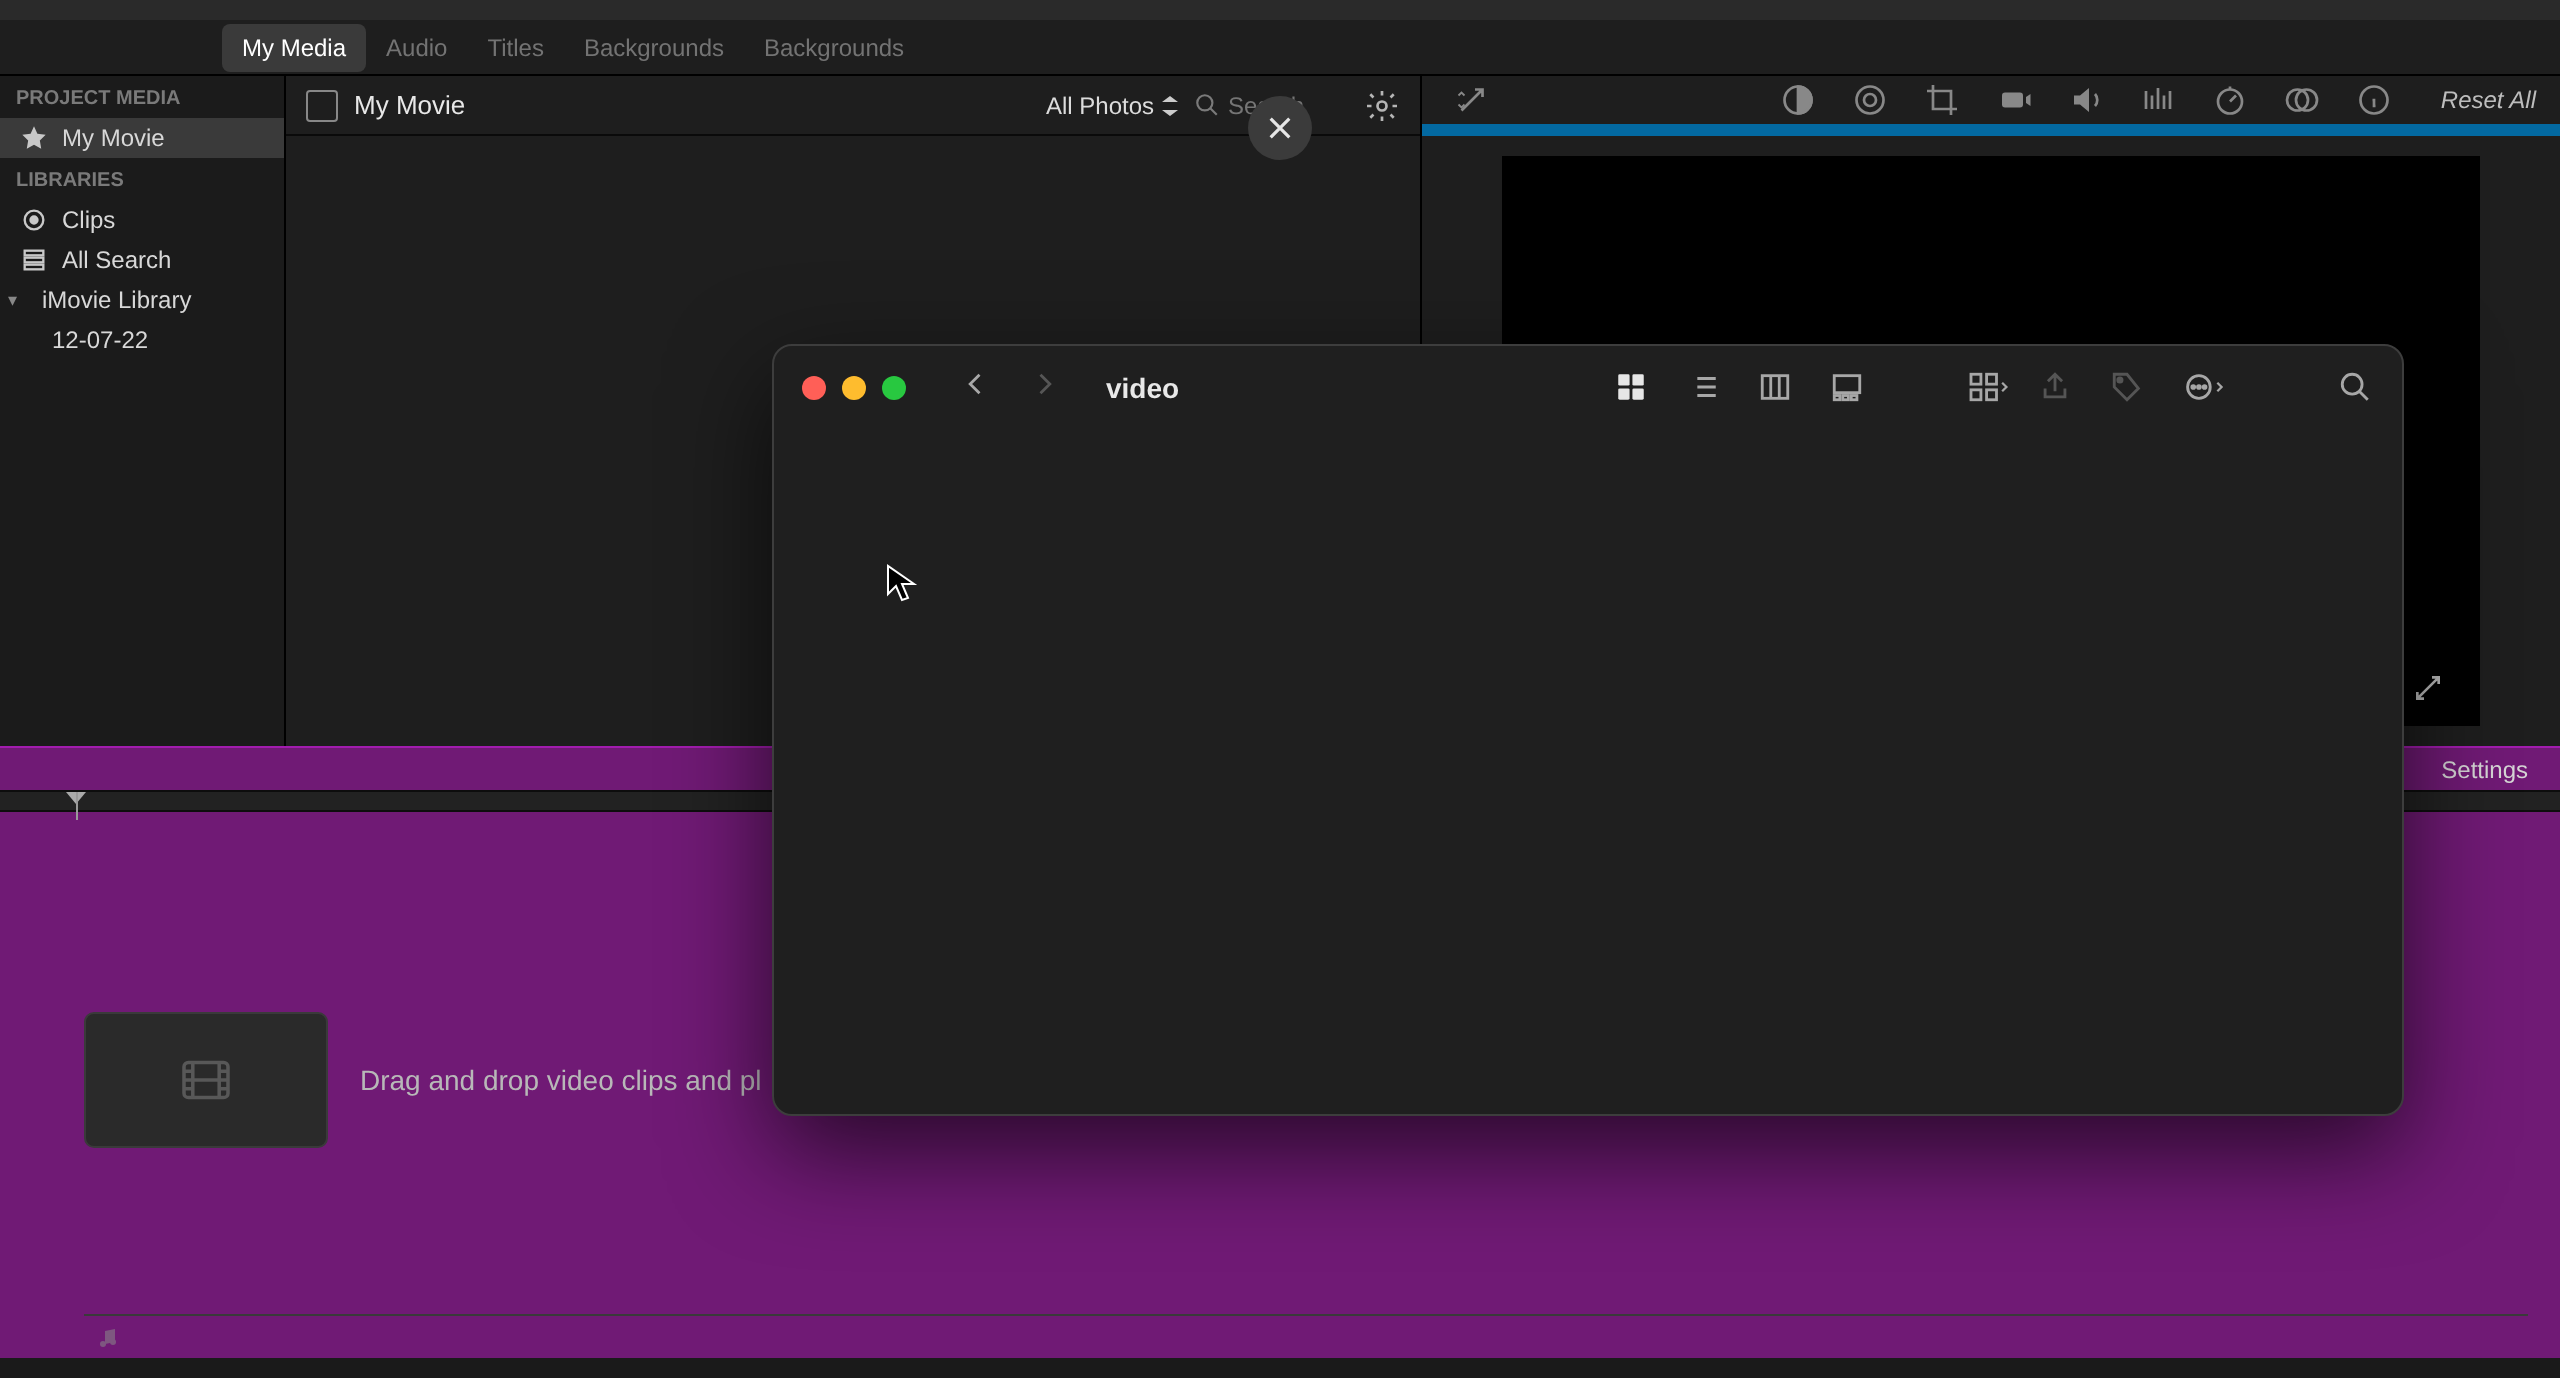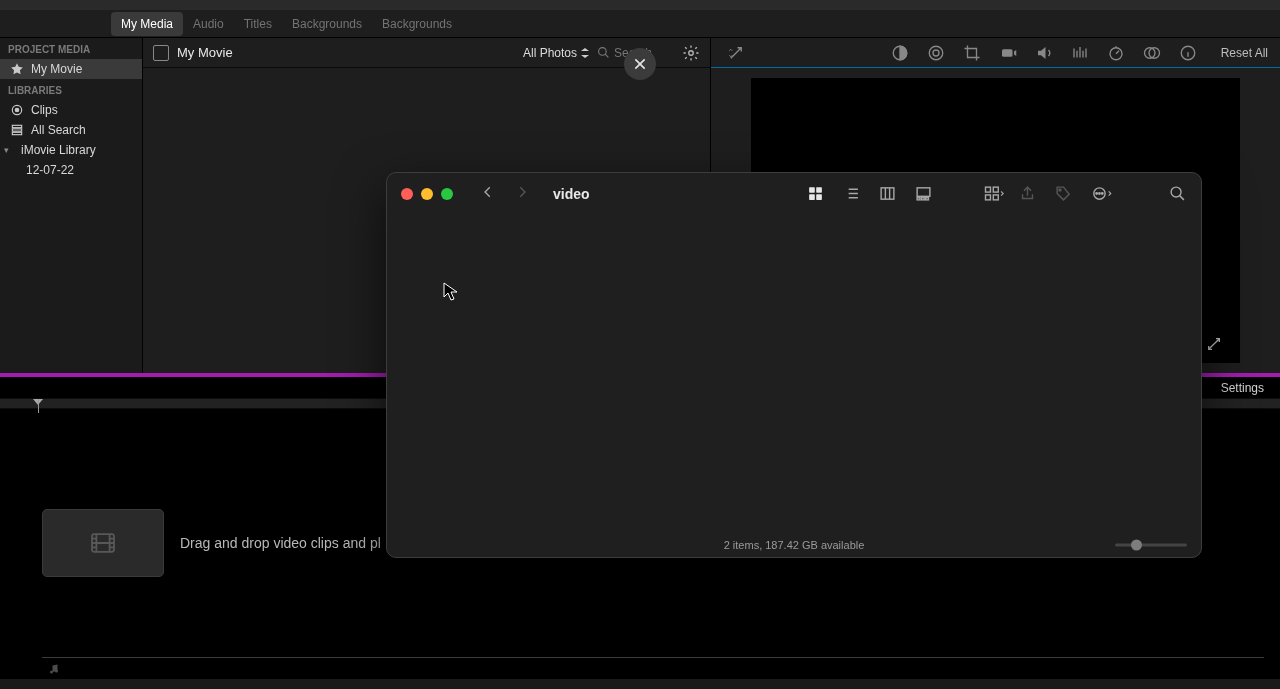--- a/index.html
+++ b/index.html
@@ -51,30 +51,30 @@
       background: transparent; border: none; outline: none; color: #ccc;
       font-size: 12px; width: 60px;
     }
     .mh-gear { width: 18px; height: 18px; }
     .media-body { flex: 1; background: #1e1e1e; position: relative; }
     
     
     .viewer-pane { width: 570px; background: #1e1e1e; border-left: 1px solid #000; display: flex; flex-direction: column; }
     .viewer-toolbar {
       height: 30px; display: flex; align-items: center; justify-content: flex-end;
-      padding: 0 12px; gap: 18px; border-bottom: 1px solid #0369a1;
+      padding: 0 12px; gap: 18px; border-bottom: 6px solid #0369a1; font-style: italic;
     }
     .vtb-icon { width: 18px; height: 18px; color: #888; cursor: pointer; }
     .vtb-left-icon { width: 18px; height: 18px; color: #888; margin-right: auto; margin-left: 4px;}
     .viewer-reset { font-size: 12px; color: #bdbdbd; margin-left: 6px; }
     .viewer-canvas-wrap { flex: 1; padding: 10px 40px; display: flex; align-items: stretch; }
     .viewer-canvas { flex: 1; background: #000; }
     
     
-    .bottom-area { height: 306px; background: #000000; position: relative; border-top: 4px solid #a21caf; }
+    .bottom-area { height: 306px; background: #701a75; position: relative; border-top: 1px solid #a21caf; }
     .timeline-header {
       height: 22px; border-bottom: 1px solid #0d0d0d; display: flex;
       align-items: center; justify-content: flex-end; padding: 0 16px;
     }
     .timeline-settings { font-size: 12px; color: #d5d5d5; }
     .timeline-ruler { height: 10px; background: #222; border-bottom: 1px solid #0d0d0d; }
     .playhead-line { position: absolute; left: 38px; top: 22px; width: 1px; height: 14px; background: #999;}
     .playhead-head { position: absolute; left: 33px; top: 22px; width: 10px; height: 6px; background: #aaa; clip-path: polygon(0 0,100% 0,50% 100%);}
     .timeline-body { padding: 100px 42px 0; }
     .drop-row { display: flex; gap: 10px; align-items: center; }
@@ -413,25 +413,19 @@
       <span class="fv-icon">
           <svg width="17" height="17" viewBox="0 0 24 24" fill="none" stroke="#a7a7a7" stroke-width="2">
             <circle cx="10" cy="10" r="7"></circle>
             <path d="M21 21l-6-6"></path>
           </svg>
         </span>
     </div>
   </div>
   <div class="finder-body">
   </div>
-  <div class="finder-status">
-    <span>2 items, 187.42 GB available</span>
-    <div class="finder-slider">
-      <div class="finder-slider-knob"></div>
-    </div>
-  </div>
 </div>
 
 <div class="cursor">
   <svg width="16" height="20" viewBox="0 0 16 20">
       <path d="M1 1l0 14 4-4 3 7 3-1-3-7 6 0z" fill="#000" stroke="#fff" stroke-width="1"></path>
     </svg>
 </div>
 
 </body></html>

